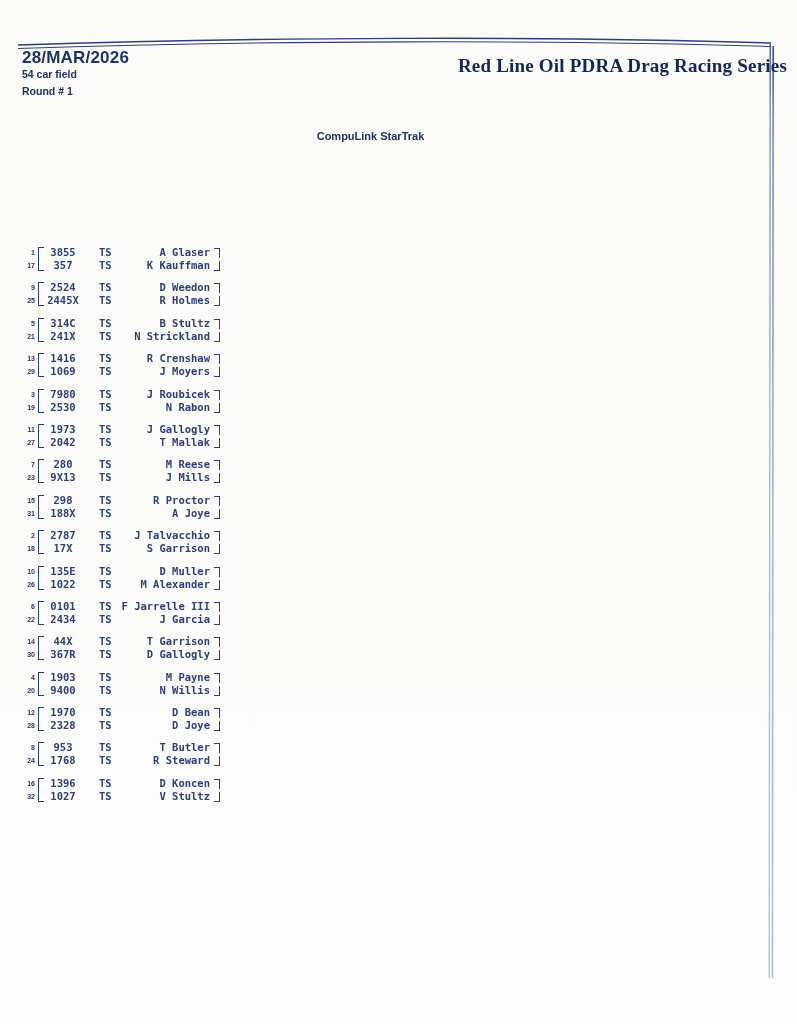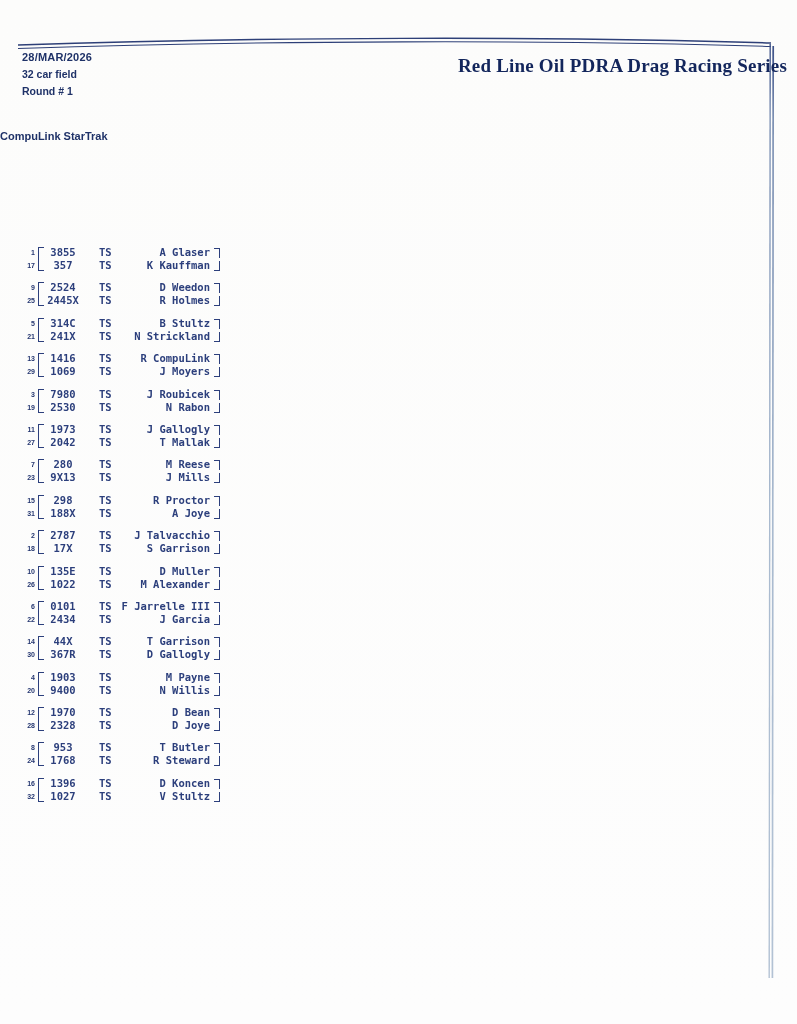--- a/index.html
+++ b/index.html
@@ -14,21 +14,21 @@
     background:linear-gradient(180deg,#fcfcfb 0%,#fdfdfd 100%);
     overflow:hidden;
   }
   .border-svg { position:absolute; left:0; top:0; pointer-events:none; }
 
   
   .hdr-left {
     position:absolute; left:22px; top:49px;
     color:#1f3268;
   }
-  .hdr-date { font-weight:700; font-size:11px; line-height:17px; letter-spacing:.2px; }
+  .hdr-date { font-weight:700; font-size:17px; line-height:17px; letter-spacing:.2px; }
   .hdr-sub  { font-weight:700; font-size:10.5px; line-height:17px; }
 
   .event-title {
     position:absolute; left:45px; right:10px; top:55px;
     text-align:right;
     font-family:"Liberation Serif", serif;
     font-weight:700; font-size:19px; letter-spacing:.2px;
     color:#13265c;
   }
 
@@ -44,21 +44,21 @@
   .hatch {
     flex:1; height:9px; margin:0 0 3px 3px;
     background:
       repeating-linear-gradient(45deg,  #b9c2d2 0 1px, transparent 1px 3px),
       repeating-linear-gradient(-45deg, #ccd2dd 0 1px, transparent 1px 3px);
     opacity:.85;
   }
 
   .brand {
     position:absolute; left:0; top:130px; width:741px;
-    text-align:left;
+    text-align:center;
     font-weight:700; font-size:11px; color:#1f3268;
   }
 
   
   .ladder {
     position:absolute; left:22px; top:246px;
     font-family:"DejaVu Sans Mono", monospace;
     font-weight:700; font-size:10.5px;
     color:#2c3f7c;
   }
@@ -100,21 +100,21 @@
       </linearGradient>
     </defs>
     <path d="M18,45 C250,37 560,36 771,43" stroke="#2e4078" fill="none" stroke-width="1.4"></path>
     <path d="M18,48.5 C250,40.5 560,39.5 771,46.5" stroke="#2e4078" fill="none" stroke-width="1.1"></path>
     <path d="M770.2,44 L769.2,978" stroke="url(#vg)" stroke-width="1.4" fill="none"></path>
     <path d="M773.2,46 L772.4,978" stroke="url(#vg)" stroke-width="1.7" fill="none"></path>
   </svg>
 
   <div class="hdr-left">
     <div class="hdr-date">28/MAR/2026</div>
-    <div class="hdr-sub">32 car field</div>
+    <div class="hdr-sub">54 car field</div>
     <div class="hdr-sub">Round # 1</div>
   </div>
 
   <div class="event-title">Red Line Oil PDRA Drag Racing Series</div>
 
 
   <div class="brand">CompuLink StarTrak</div>
 
   <div class="ladder" id="ladder">
   <div class="pair">
@@ -197,21 +197,21 @@
     <div class="lbracket"></div>
     <div class="cars">
       <div class="line">1416</div>
       <div class="line">1069</div>
     </div>
     <div class="cls">
       <div class="line">TS</div>
       <div class="line">TS</div>
     </div>
     <div class="names">
-      <div class="line">R CompuLink</div>
+      <div class="line">R Crenshaw</div>
       <div class="line">J Moyers</div>
     </div>
     <div class="rbrackets">
       <span class="rb rb-top"></span>
       <span class="rb rb-bot"></span>
     </div>
   </div>
 
   <div class="pair">
     <div class="seeds">

